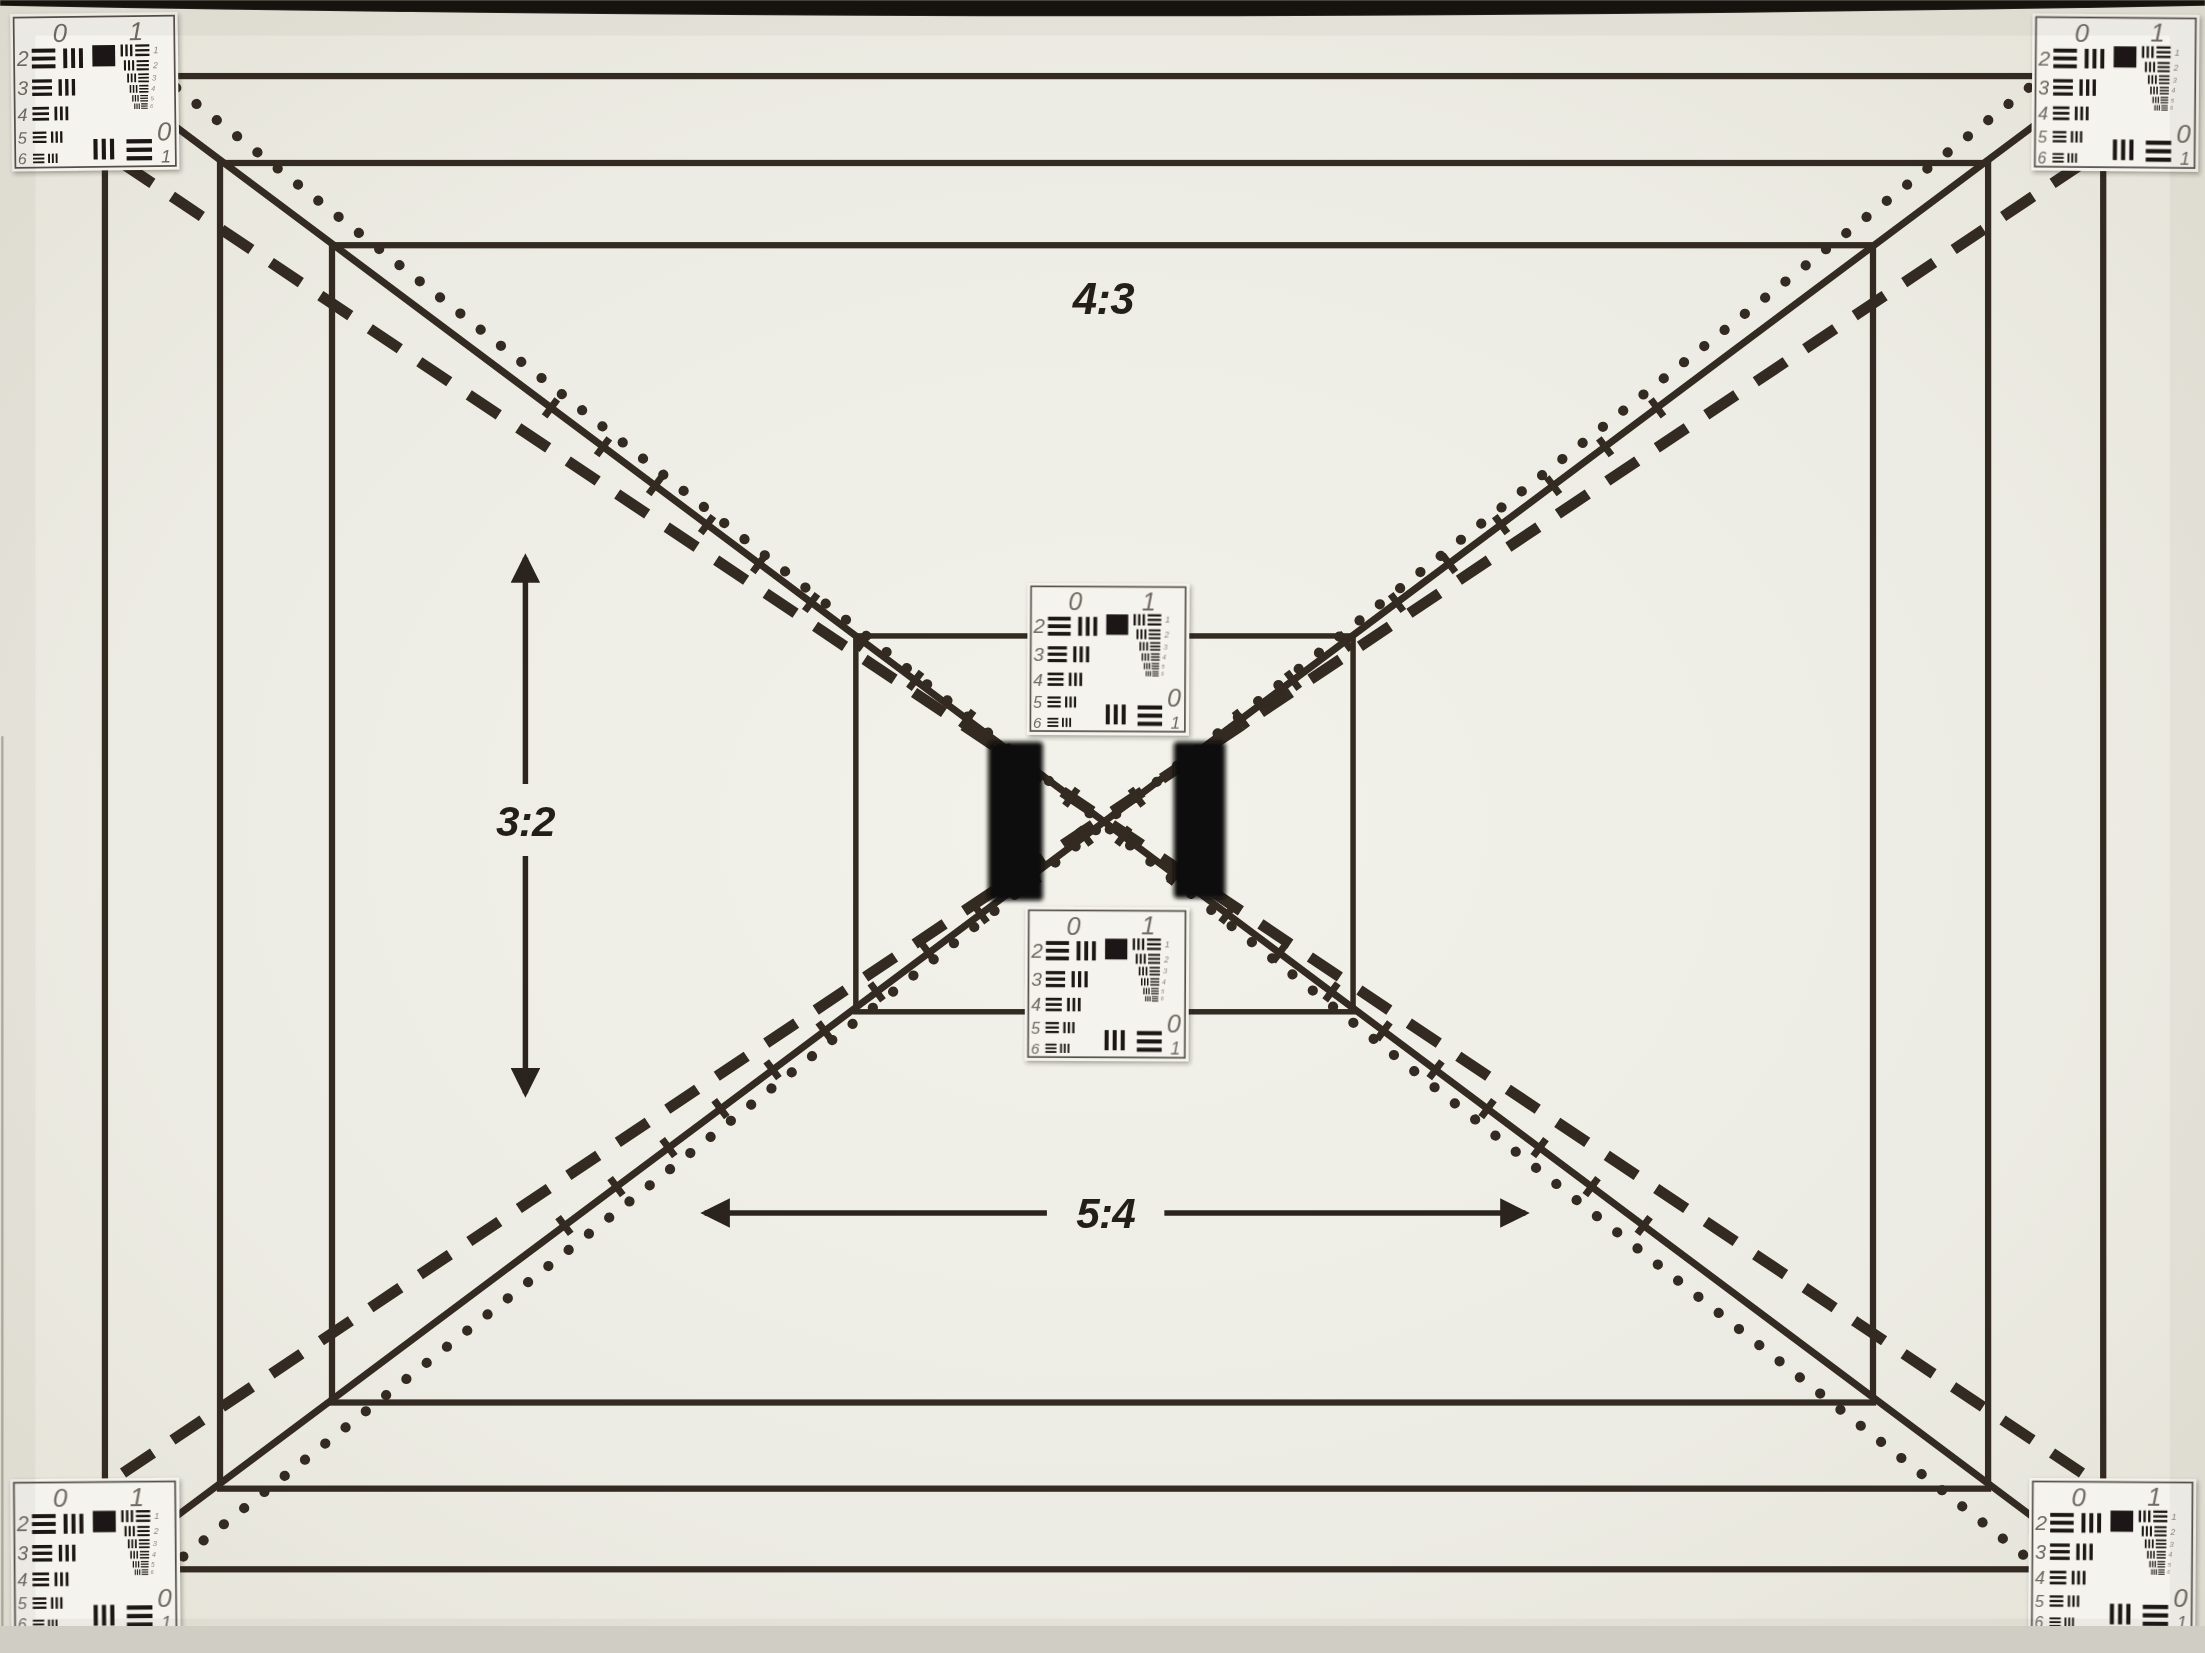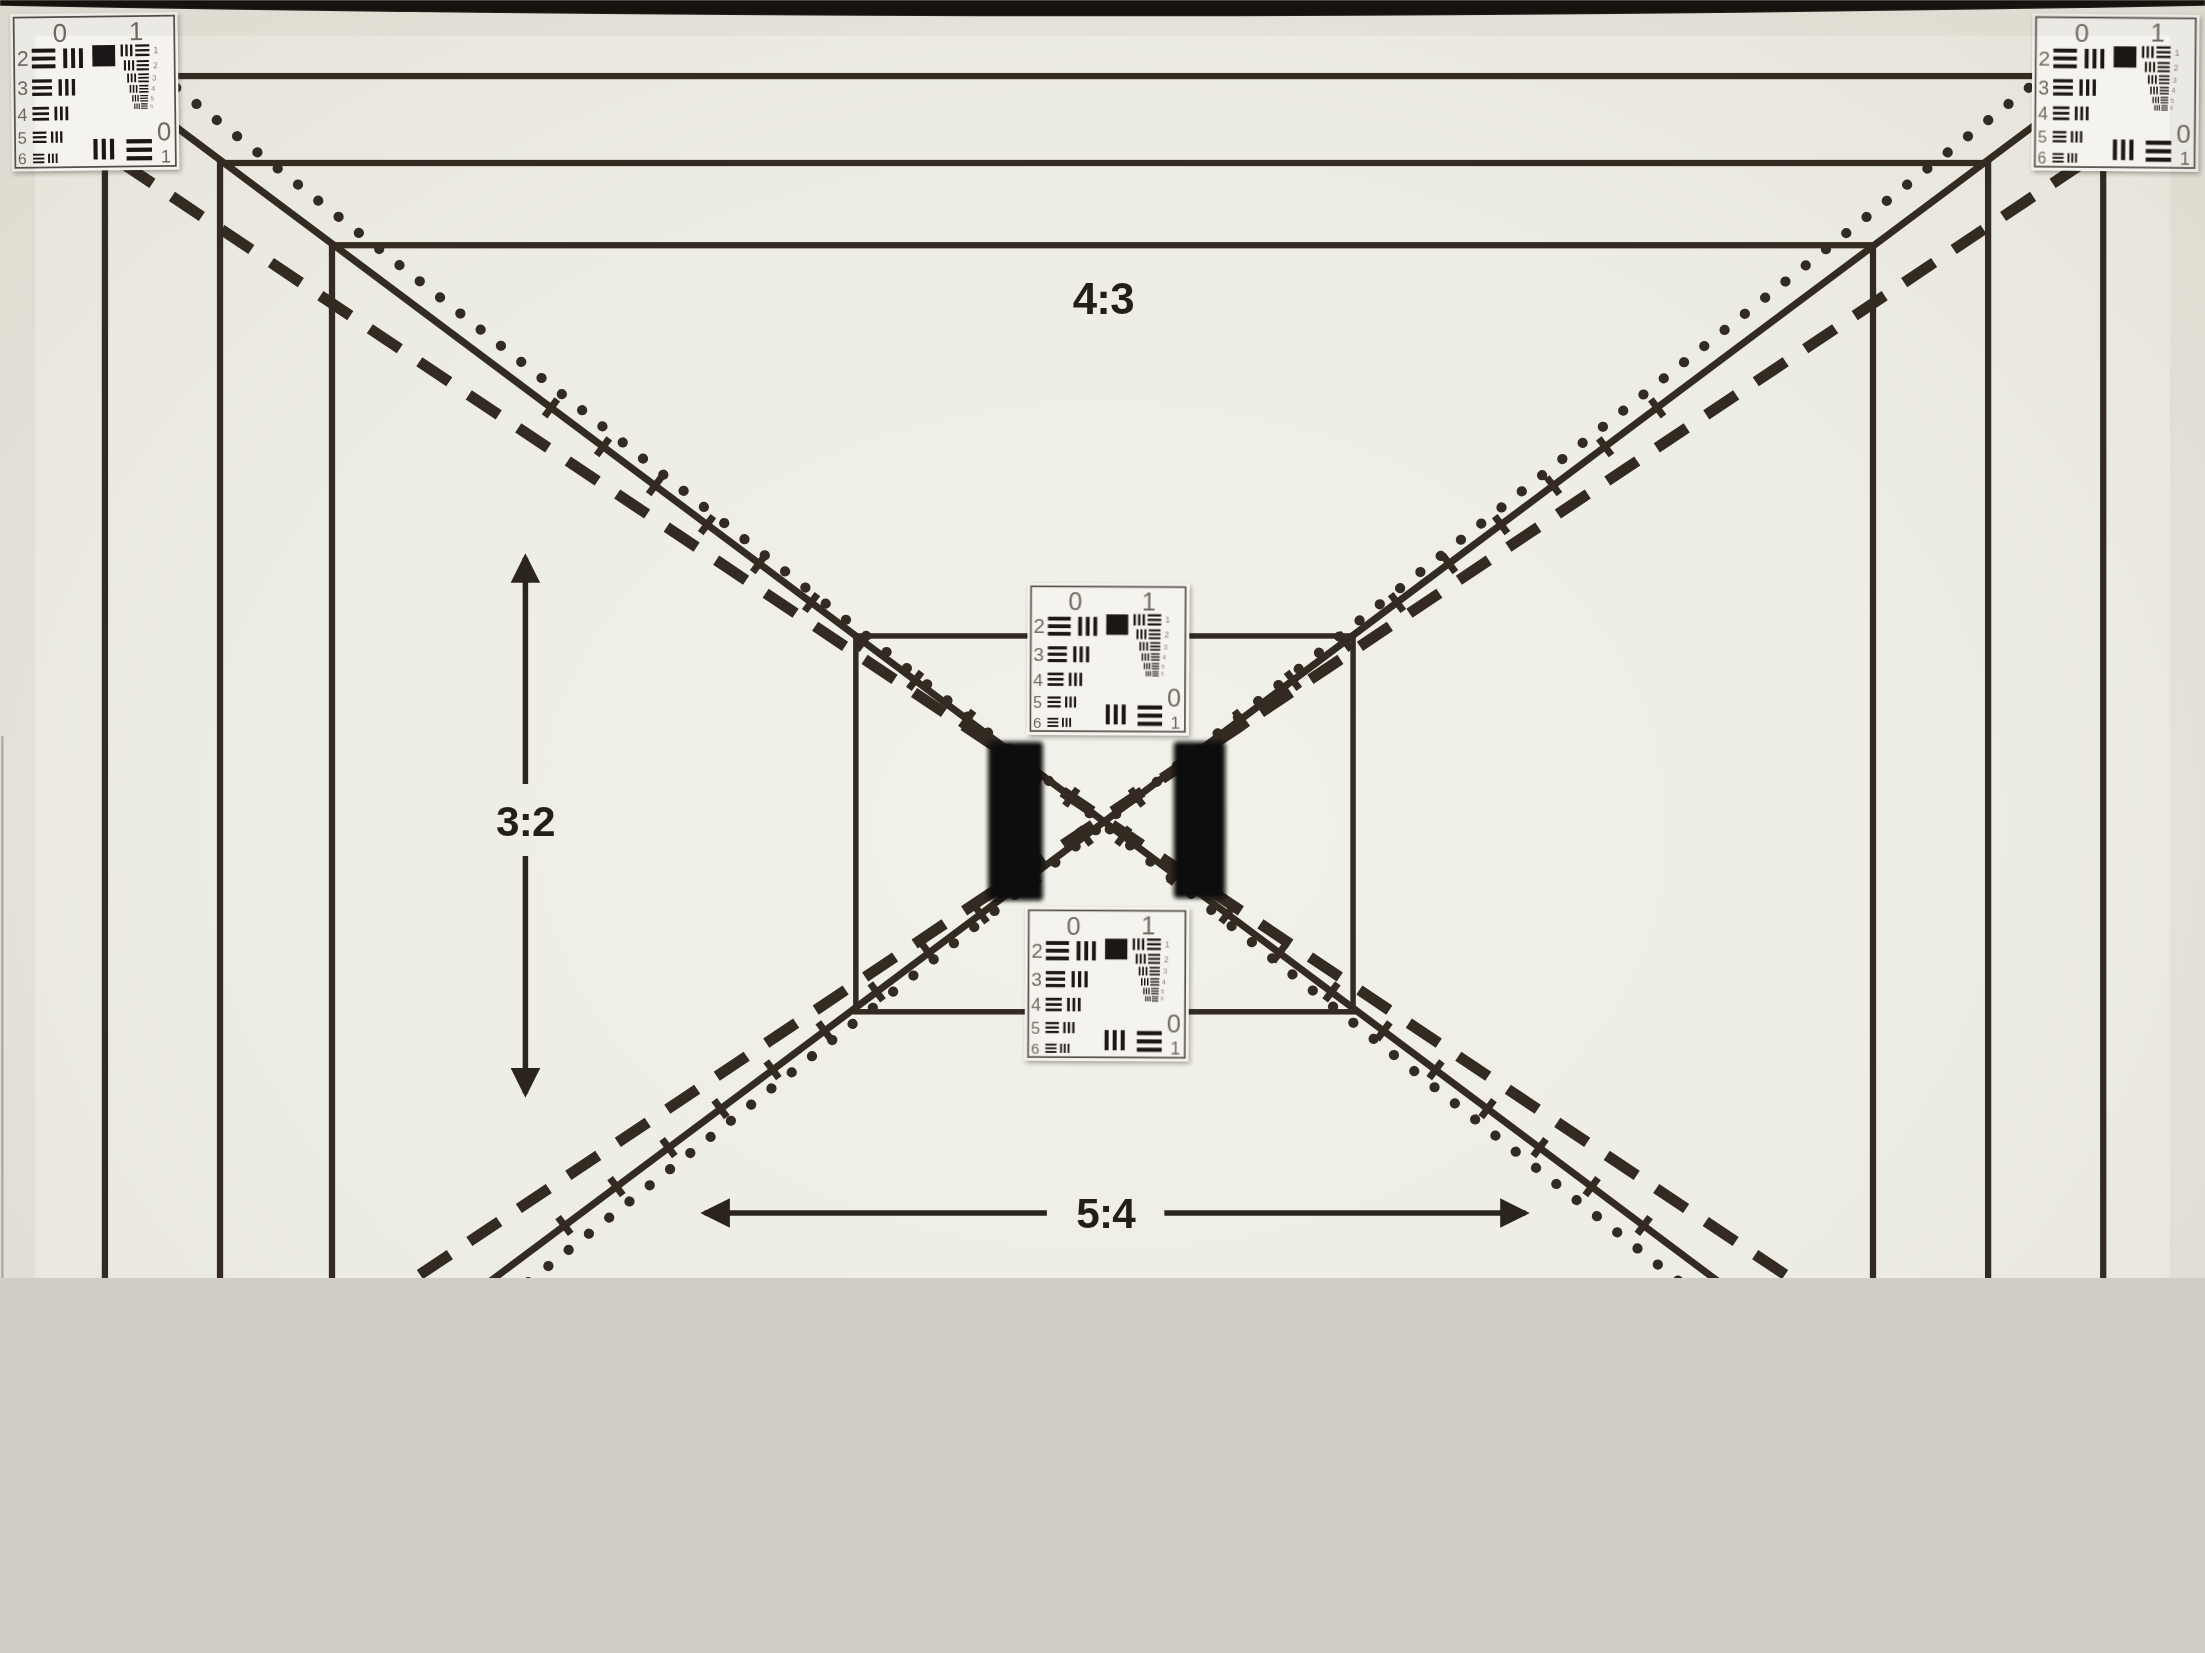--- a/index.html
+++ b/index.html
@@ -1,17 +1,17 @@
 <!DOCTYPE html>
 <html style="font-size:12.5px"><head>
 <meta charset="utf-8">
 <style>
   html,body{margin:0;padding:0;background:#cfcdc4;}
-  .stage{position:relative;width:2205px;height:1278px;overflow:hidden;
-         font-family:"Liberation Sans", sans-serif;}
+  .stage{position:relative;width:2205px;height:1626px;overflow:hidden;
+         font-family:"Liberation Sans", sans-serif;font-style:italic;}
   svg{display:block;}
   text{font-family:"Liberation Sans", sans-serif;}
   .ratio-label{font-weight:bold;letter-spacing:-1px;fill:#241e18;}
   .tgt-num{fill:#6f6a62;}
   .tgt-mini-num{fill:#8d8880;}
 </style>
 </head>
 <body>
 
 <div class="stage">

